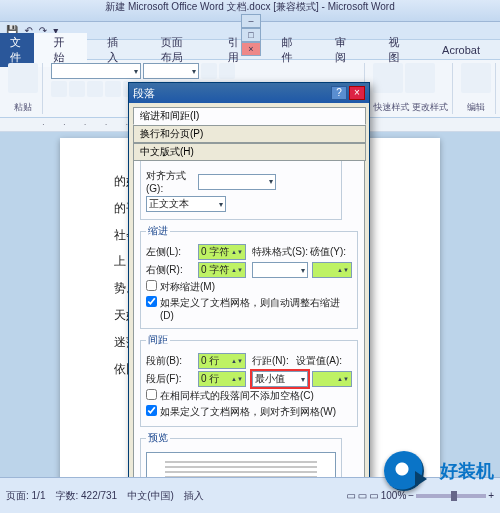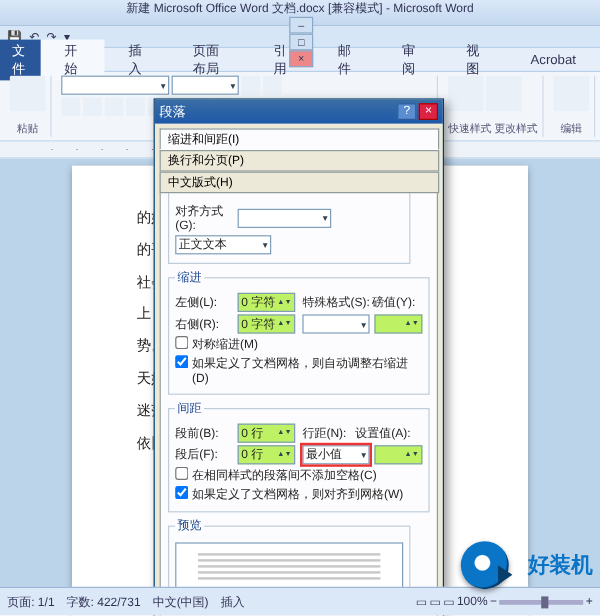--- a/index.html
+++ b/index.html
@@ -17,21 +17,21 @@
   .ribbon{background:#f2f6fb;height:58px;border-bottom:1px solid #b7cfe8;display:flex;padding:3px 4px;gap:4px;}
   .grp{border-right:1px solid #cdd9e8;padding:0 4px;display:flex;flex-direction:column;justify-content:space-between;}
   .grp .label{font-size:9px;color:#557;text-align:center;margin-top:2px;}
   .grp .btns{display:flex;gap:2px;align-items:center;}
   .iconbtn{width:16px;height:16px;border:1px solid transparent;background:#e9f0f8;border-radius:2px;}
   .iconbtn.lg{width:30px;height:30px;}
   .ruler{height:14px;background:#eef3f9;border-bottom:1px solid #cdd9e8;display:flex;align-items:center;padding-left:42px;font-size:8px;color:#667;letter-spacing:8px;}
   .docarea{background:#bcd4ea;height:360px;display:flex;justify-content:center;padding-top:6px;position:relative;}
   .page{background:#fff;width:380px;height:500px;box-shadow:0 2px 6px rgba(0,0,0,0.3);padding:32px 30px;font-size:12px;color:#222;line-height:1.9;}
   .page p{margin-bottom:4px;text-indent:2em;}
-  .statusbar{position:absolute;left:0;right:0;bottom:0;background:#dbe8f8;border-top:1px solid #9db6d6;height:24px;display:flex;align-items:center;padding:0 6px;font-size:10px;color:#335;gap:10px;}
+  .statusbar{position:absolute;left:0;right:0;bottom:0;background:#dbe8f8;border-top:1px solid #9db6d6;height:36px;display:flex;align-items:center;padding:0 6px;font-size:10px;color:#335;gap:10px;}
   .statusbar .flex{flex:1;}
   .zoombar{display:flex;align-items:center;gap:2px;}
   .zoombar .slider{width:70px;height:4px;background:#aac;position:relative;}
   .zoombar .slider .thumb{position:absolute;left:50%;top:-3px;width:6px;height:10px;background:#668;}
   
   .dialog{position:absolute;left:128px;top:82px;width:242px;background:#ece9d8;border:1px solid #003c74;box-shadow:3px 3px 8px rgba(0,0,0,.4);}
   .dlg-title{background:linear-gradient(#3a6ea5,#1e58a8);color:#fff;height:20px;display:flex;align-items:center;padding:0 4px;font-size:11px;}
   .dlg-title .t{flex:1;}
   .dlg-title .wb{width:16px;height:14px;background:#d24;border:1px solid #a00;margin-left:2px;color:#fff;text-align:center;line-height:12px;font-size:10px;}
   .dlg-title .wb.help{background:#5a8ed0;border-color:#2a5a9a;}

